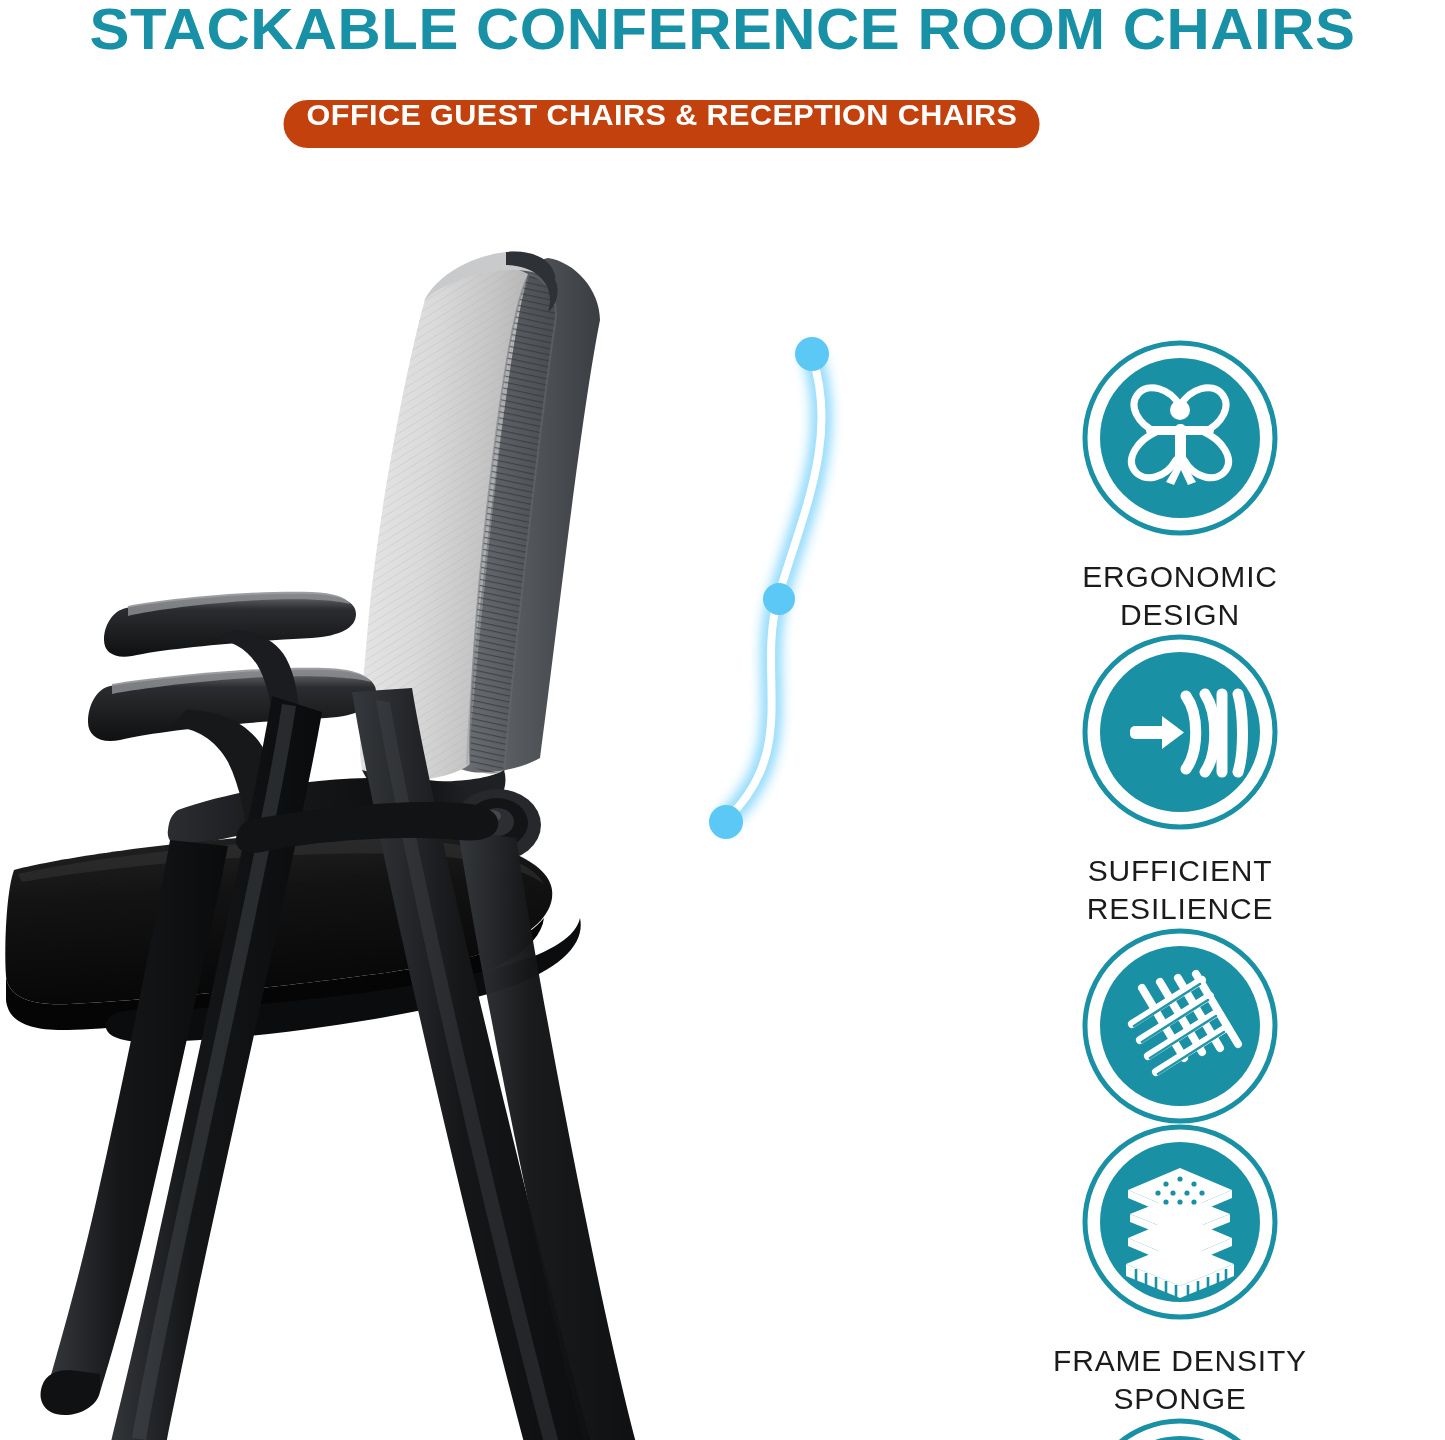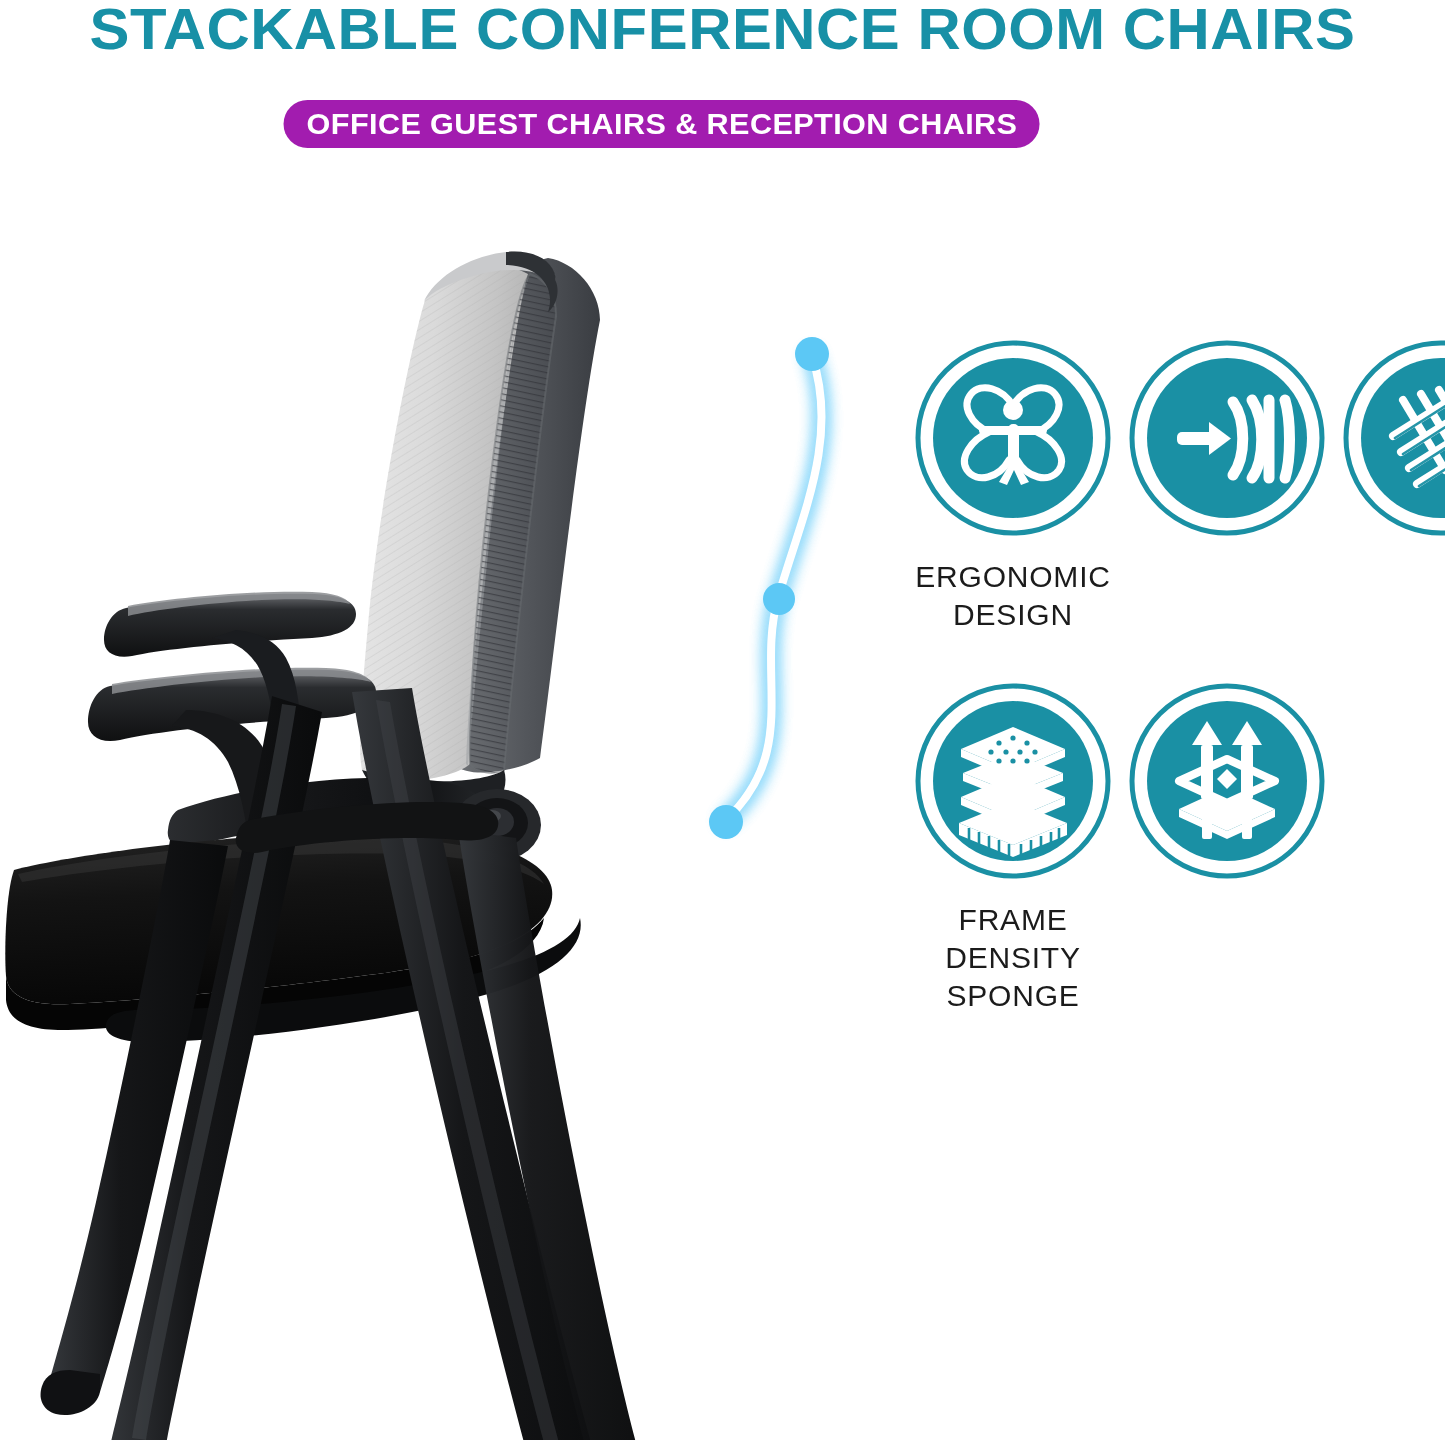--- a/index.html
+++ b/index.html
@@ -38,26 +38,25 @@
     letter-spacing: 0.5px;
     transform: scaleX(1.05);
     transform-origin: center top;
     white-space: nowrap;
   }
   #subtitle-pill {
     position: absolute;
     top: 100px;
     left: 50%;
     transform: translateX(-50%);
-    background: #a21caf;
+    background: #c2410c;
     border-radius: 26px;
     height: 48px;
     padding: 0 30px;
     display: flex;
-    align-items: center;
     justify-content: center;
     box-sizing: border-box;
   }
   #subtitle-text {
     color: #ffffff;
     font-family: "Liberation Sans", sans-serif;
     font-weight: bold;
     font-size: 30px;
     line-height: 30px;
     letter-spacing: 0.4px;
@@ -86,21 +85,21 @@
   }
 
   
   #features-grid {
     position: absolute;
     left: 915px;
     top: 340px;
     width: 530px;
     height: 1030px;
     display: grid;
-    grid-template-columns: 1fr 1fr 1fr;
+    grid-template-columns: 1fr;
     grid-template-rows: 1fr 1fr 1fr;
     column-gap: 18px;
     row-gap: 0px;
   }
   .feature-cell {
     display: flex;
     flex-direction: column;
     align-items: center;
   }
   .feature-badge {
@@ -341,20 +340,22 @@
           <path d="M80 82 L102 98.5 L80 115 Z"></path>
         </g>
         <g fill="none" stroke="#ffffff" stroke-width="11" stroke-linecap="round">
           <path d="M104 62 C117 80 117 117 104 135"></path>
           <path d="M123 60 C136 80 136 119 123 138"></path>
           <path d="M140 60 L140 138"></path>
           <path d="M156 60 C162 80 162 119 156 138"></path>
         </g>
       </svg>
     </div>
+    <div class="feature-label">SUFFICIENT
+RESILIENCE</div>
   </div>
 
   <div class="feature-cell">
     <div class="feature-badge">
       <svg viewBox="0 0 196 196" xmlns="http://www.w3.org/2000/svg">
         <circle cx="98" cy="98" r="95" fill="none" stroke="#1a90a4" stroke-width="5"></circle>
         <circle cx="98" cy="98" r="80" fill="#1a90a4"></circle>
         <g stroke="#ffffff" stroke-width="8" stroke-linecap="round" fill="none">
           <line x1="50" y1="96" x2="120" y2="52"></line>
           <line x1="58" y1="112" x2="128" y2="68"></line>

